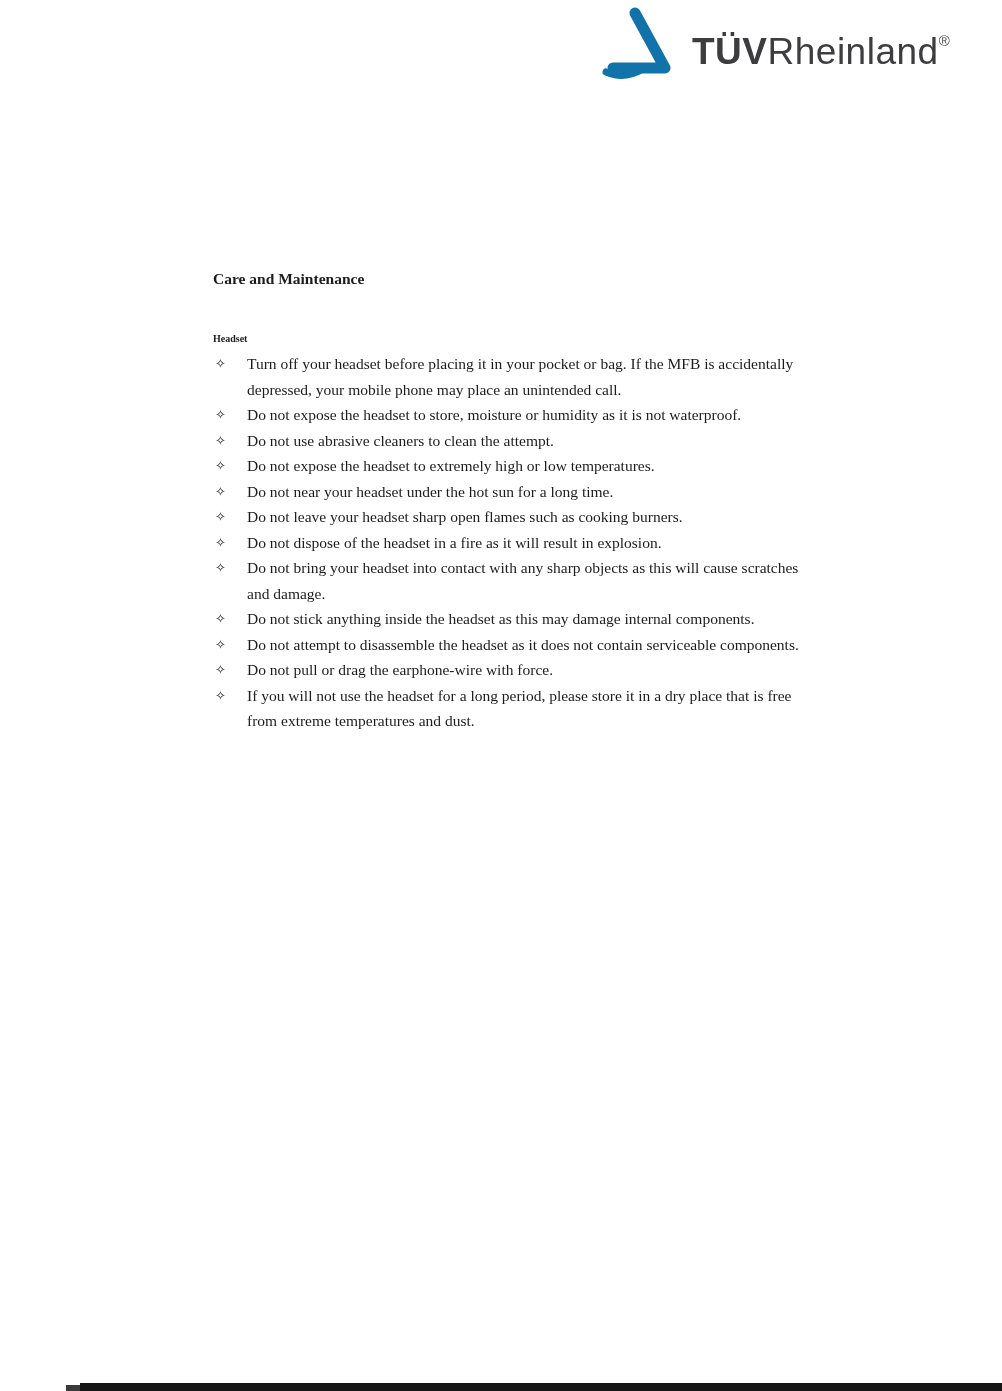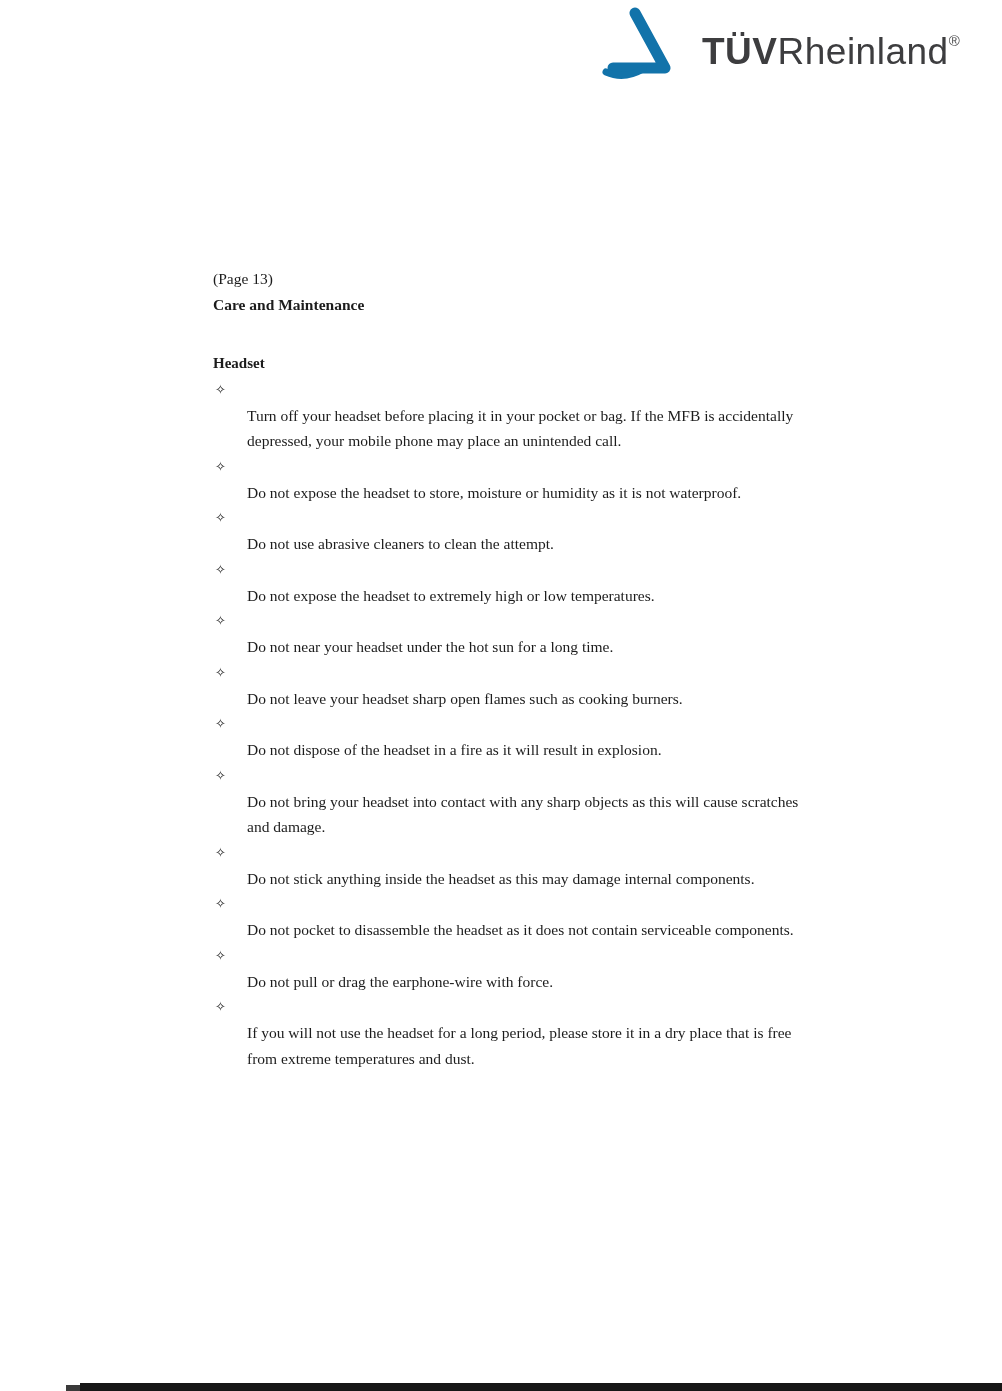--- a/index.html
+++ b/index.html
@@ -17,21 +17,21 @@
     color: #1c1c1c;
   }
 
   
   .logo {
     position: absolute;
     top: 6px;
     left: 598px;
     display: flex;
     align-items: center;
-    gap: 30px;
+    gap: 20px;
   }
   .logo-triangle { display: block; }
   .logo-wordmark {
     font-family: "Liberation Sans", sans-serif;
     font-size: 37px;
     color: #3d3d3f;
     letter-spacing: 0.5px;
     white-space: nowrap;
     line-height: 1;
     padding-top: 14px;
@@ -78,21 +78,20 @@
   .bullet-glyph {
     flex: 0 0 34px;
     font-size: 13px;
     line-height: 25.5px;
     color: #2a2a2a;
     padding-left: 2px;
   }
 
   .bullet-text {
     flex: 1 1 auto;
-    margin-top: 26px;
   }
 
   
   .scan-bottom-bar {
     position: absolute;
     left: 80px;
     right: 0;
     bottom: 0;
     height: 8px;
     background: #161616;
@@ -116,25 +115,24 @@
       <path d="M37 7 L67 62 L15 62" fill="none" stroke="#1273aa" stroke-width="11" stroke-linejoin="round" stroke-linecap="round"></path>
       <path d="M8 66 Q26 74 45 63" fill="none" stroke="#1273aa" stroke-width="7" stroke-linecap="round"></path>
     </svg>
   </span>
   <span class="logo-wordmark"><span class="logo-tuv">TÜV</span><span class="logo-rheinland">Rheinland</span><span class="logo-reg">®</span>
   </span>
 </header>
 
 <main class="doc-content">
 
-  <div class="page-label">(Page 13)</div>
 
   <h1 class="section-title" style="font-size:15.5px;">Care and Maintenance</h1>
 
-  <h2 class="subsection-title" style="font-size:15px;">Headset</h2>
+  <h2 class="subsection-title" style="font-size:10px;">Headset</h2>
 
   <ul class="bullet-list">
       <li class="bullet-item">
         <span class="bullet-glyph">✧</span>
         <span class="bullet-text">Turn off your headset before placing it in your pocket or bag. If the MFB is accidentally depressed, your mobile phone may place an unintended call.</span>
       </li>
       <li class="bullet-item">
         <span class="bullet-glyph">✧</span>
         <span class="bullet-text">Do not expose the headset to store, moisture or humidity as it is not waterproof.</span>
       </li>
@@ -161,21 +159,21 @@
       <li class="bullet-item">
         <span class="bullet-glyph">✧</span>
         <span class="bullet-text">Do not bring your headset into contact with any sharp objects as this will cause scratches and damage.</span>
       </li>
       <li class="bullet-item">
         <span class="bullet-glyph">✧</span>
         <span class="bullet-text">Do not stick anything inside the headset as this may damage internal components.</span>
       </li>
       <li class="bullet-item">
         <span class="bullet-glyph">✧</span>
-        <span class="bullet-text">Do not pocket to disassemble the headset as it does not contain serviceable components.</span>
+        <span class="bullet-text">Do not attempt to disassemble the headset as it does not contain serviceable components.</span>
       </li>
       <li class="bullet-item">
         <span class="bullet-glyph">✧</span>
         <span class="bullet-text">Do not pull or drag the earphone-wire with force.</span>
       </li>
       <li class="bullet-item">
         <span class="bullet-glyph">✧</span>
         <span class="bullet-text">If you will not use the headset for a long period, please store it in a dry place that is free from extreme temperatures and dust.</span>
       </li>
     </ul>

